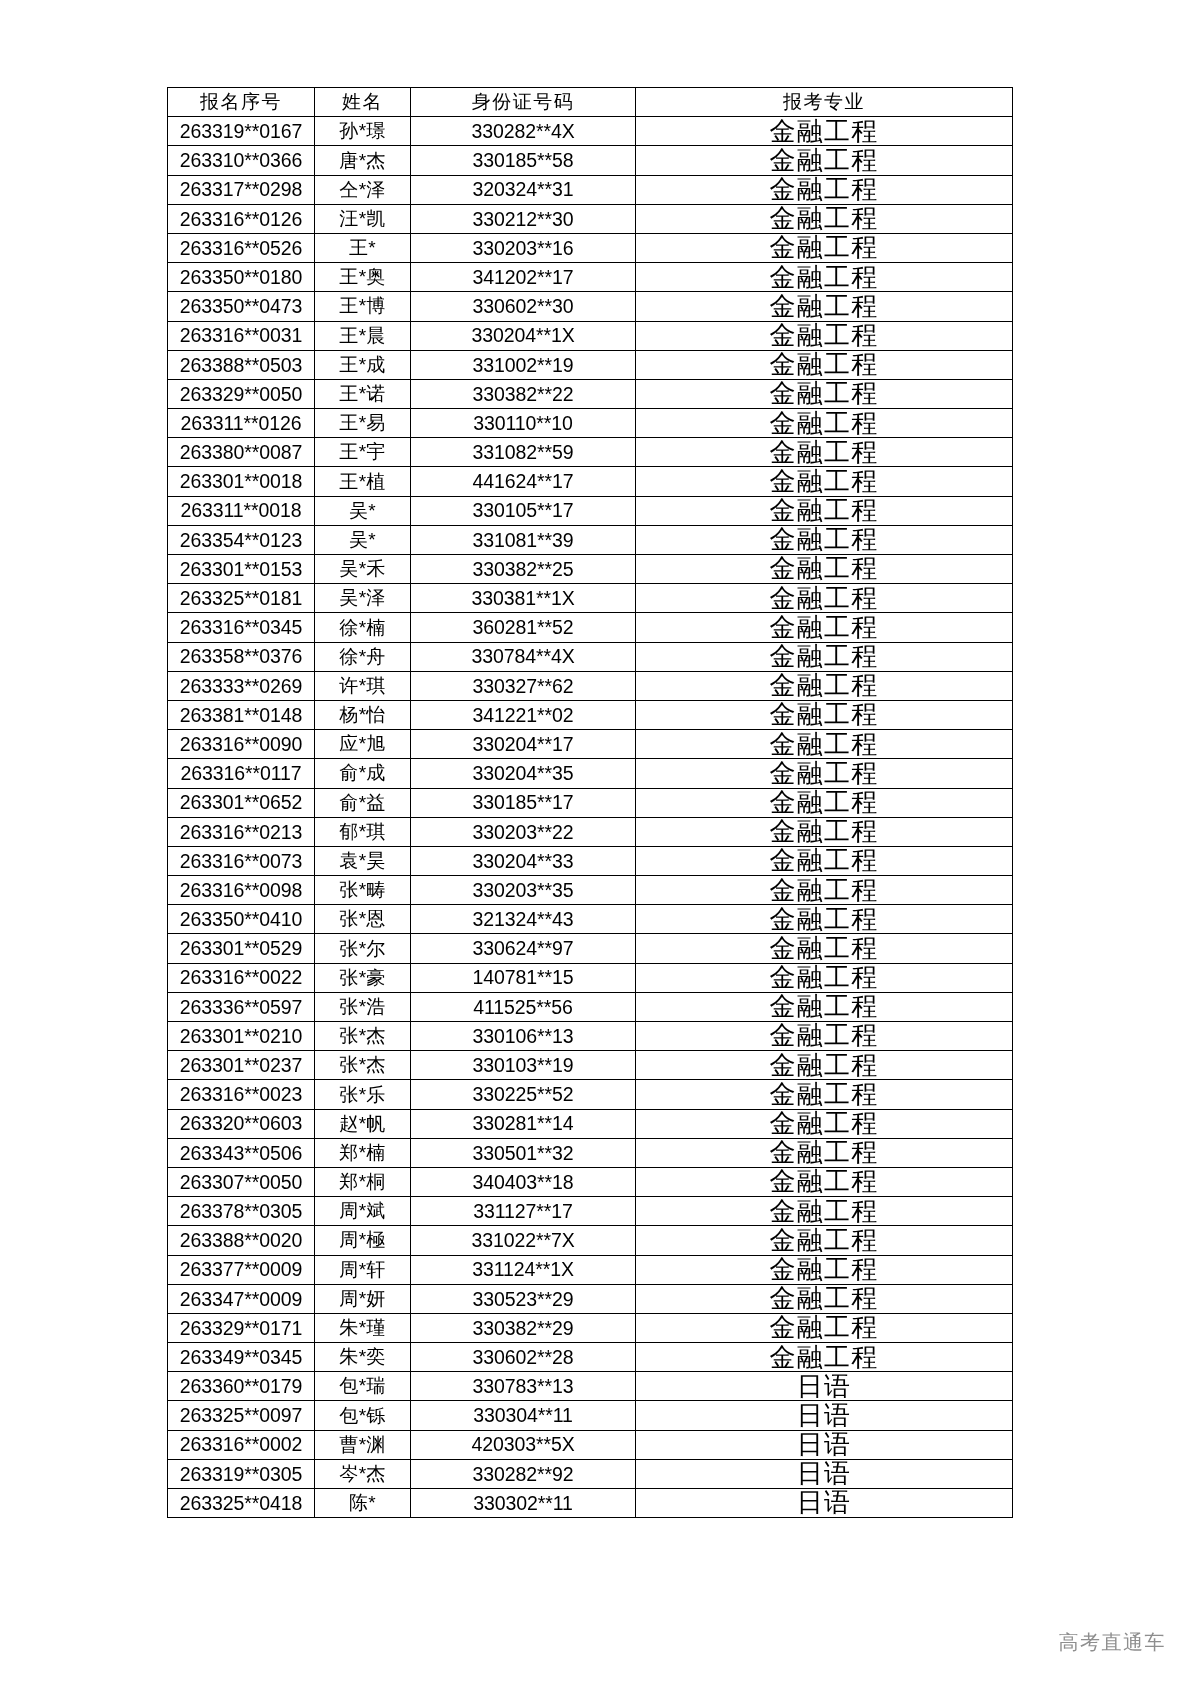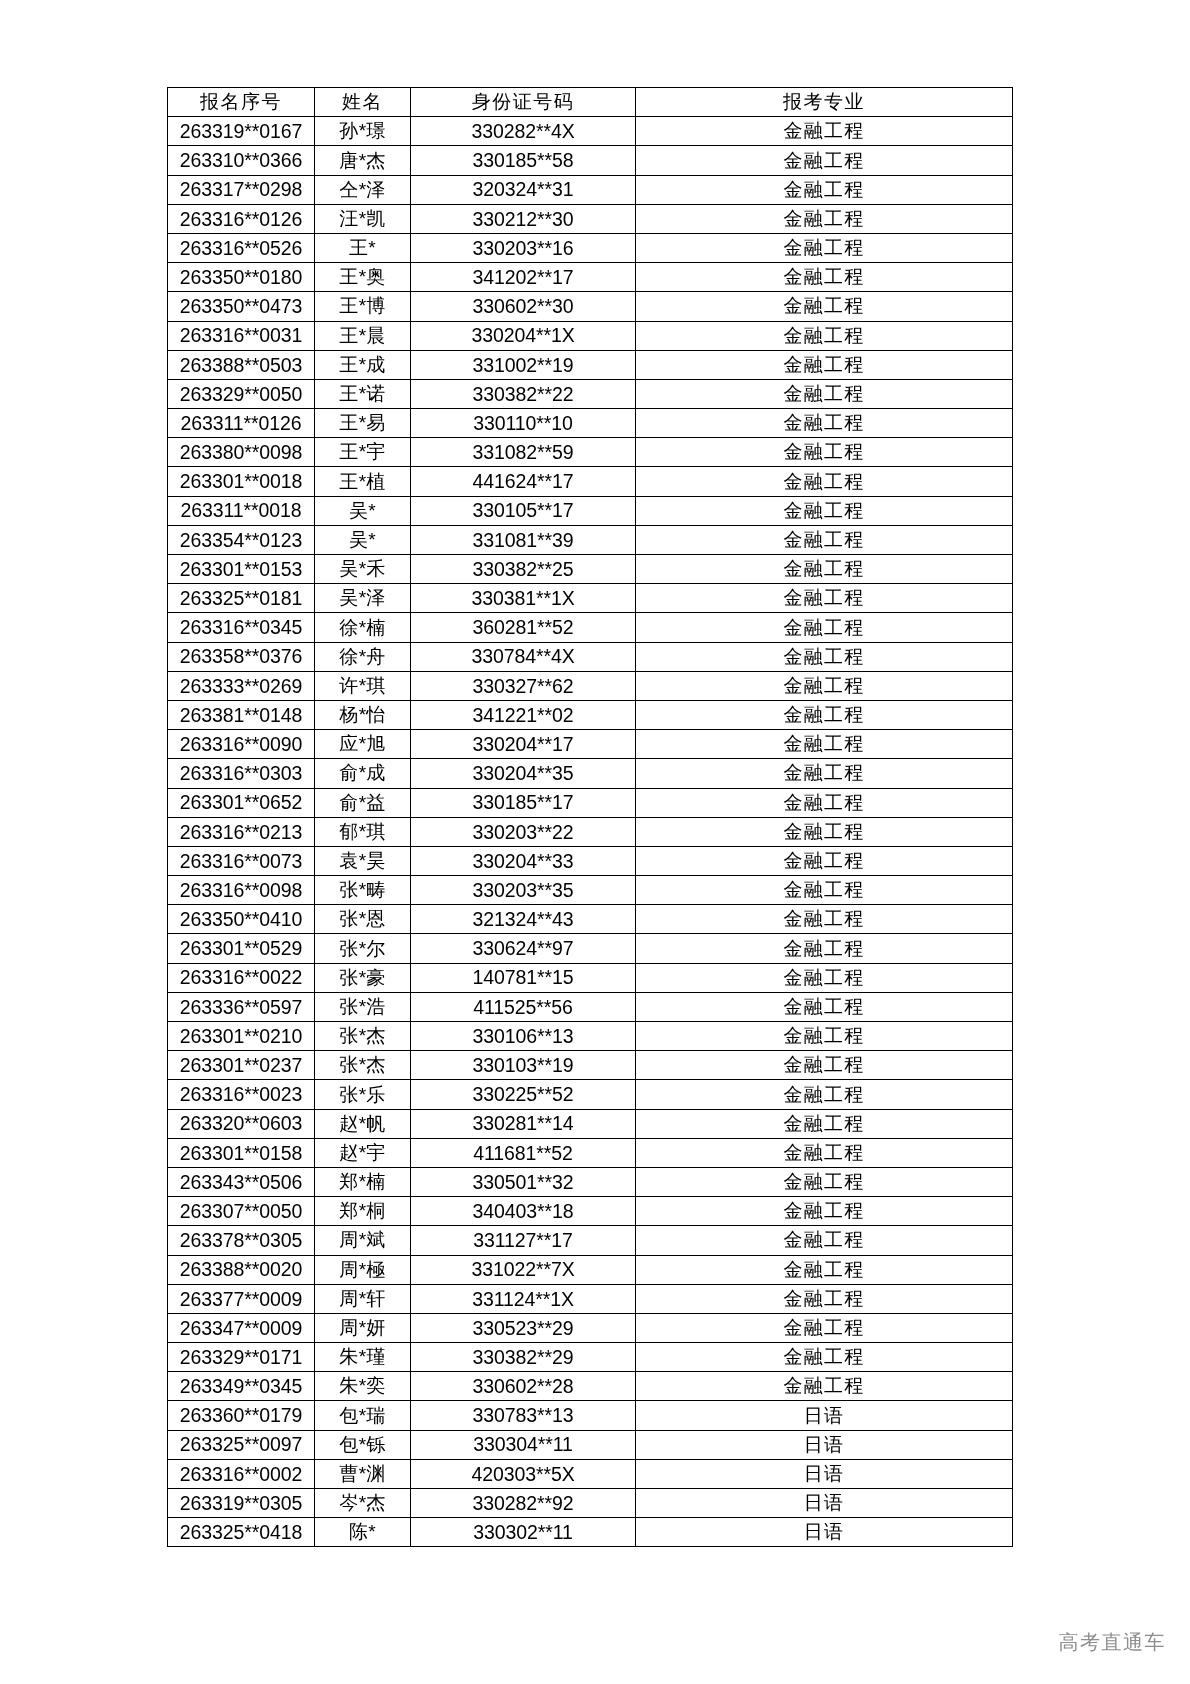--- a/index.html
+++ b/index.html
@@ -59,21 +59,21 @@
   }
   td.cell-name {
     font-size: 19px;
     letter-spacing: 0.3px;
   }
   td.cell-idcard {
     font-size: 19.5px;
     letter-spacing: -0.1px;
   }
   td.cell-major {
-    font-size: 19px;
+    font-size: 26px;
     letter-spacing: 1.2px;
   }
 
   #watermark {
     position: absolute;
     right: 24px;
     bottom: 28px;
     font-size: 20px;
     color: #8e8e8e;
     letter-spacing: 1.5px;
@@ -160,21 +160,21 @@
           <td class="cell-idcard">330382**22</td>
           <td class="cell-major">金融工程</td>
         </tr>
         <tr>
           <td class="cell-id">263311**0126</td>
           <td class="cell-name">王*易</td>
           <td class="cell-idcard">330110**10</td>
           <td class="cell-major">金融工程</td>
         </tr>
         <tr>
-          <td class="cell-id">263380**0098</td>
+          <td class="cell-id">263380**0087</td>
           <td class="cell-name">王*宇</td>
           <td class="cell-idcard">331082**59</td>
           <td class="cell-major">金融工程</td>
         </tr>
         <tr>
           <td class="cell-id">263301**0018</td>
           <td class="cell-name">王*植</td>
           <td class="cell-idcard">441624**17</td>
           <td class="cell-major">金融工程</td>
         </tr>
@@ -226,21 +226,21 @@
           <td class="cell-idcard">341221**02</td>
           <td class="cell-major">金融工程</td>
         </tr>
         <tr>
           <td class="cell-id">263316**0090</td>
           <td class="cell-name">应*旭</td>
           <td class="cell-idcard">330204**17</td>
           <td class="cell-major">金融工程</td>
         </tr>
         <tr>
-          <td class="cell-id">263316**0303</td>
+          <td class="cell-id">263316**0117</td>
           <td class="cell-name">俞*成</td>
           <td class="cell-idcard">330204**35</td>
           <td class="cell-major">金融工程</td>
         </tr>
         <tr>
           <td class="cell-id">263301**0652</td>
           <td class="cell-name">俞*益</td>
           <td class="cell-idcard">330185**17</td>
           <td class="cell-major">金融工程</td>
         </tr>
@@ -304,26 +304,20 @@
           <td class="cell-idcard">330225**52</td>
           <td class="cell-major">金融工程</td>
         </tr>
         <tr>
           <td class="cell-id">263320**0603</td>
           <td class="cell-name">赵*帆</td>
           <td class="cell-idcard">330281**14</td>
           <td class="cell-major">金融工程</td>
         </tr>
         <tr>
-          <td class="cell-id">263301**0158</td>
-          <td class="cell-name">赵*宇</td>
-          <td class="cell-idcard">411681**52</td>
-          <td class="cell-major">金融工程</td>
-        </tr>
-        <tr>
           <td class="cell-id">263343**0506</td>
           <td class="cell-name">郑*楠</td>
           <td class="cell-idcard">330501**32</td>
           <td class="cell-major">金融工程</td>
         </tr>
         <tr>
           <td class="cell-id">263307**0050</td>
           <td class="cell-name">郑*桐</td>
           <td class="cell-idcard">340403**18</td>
           <td class="cell-major">金融工程</td>

